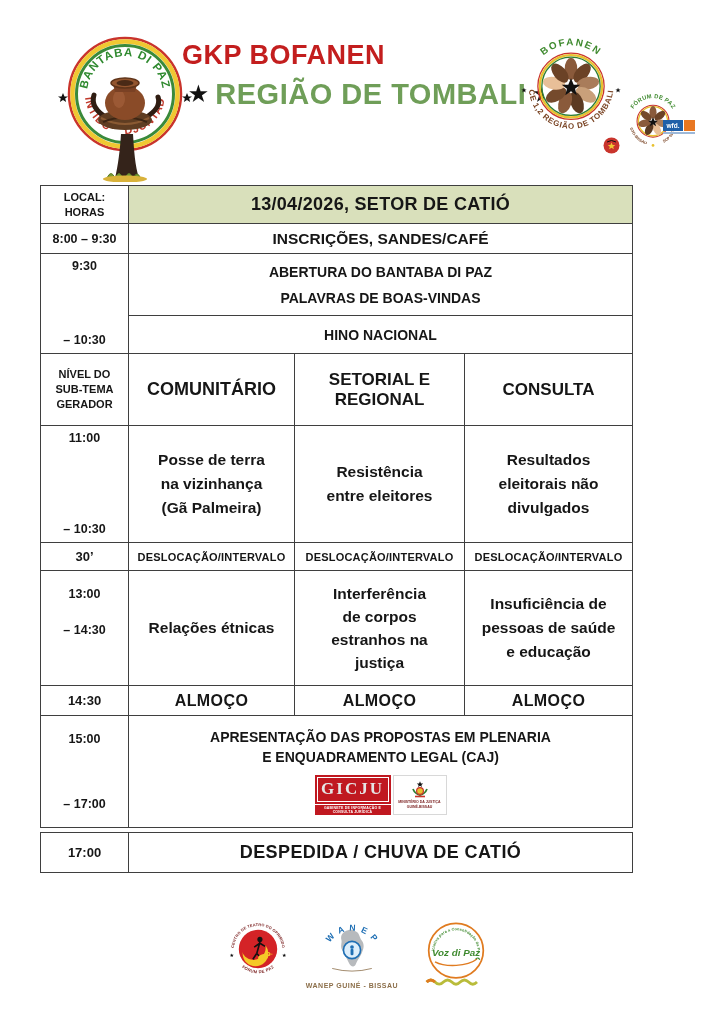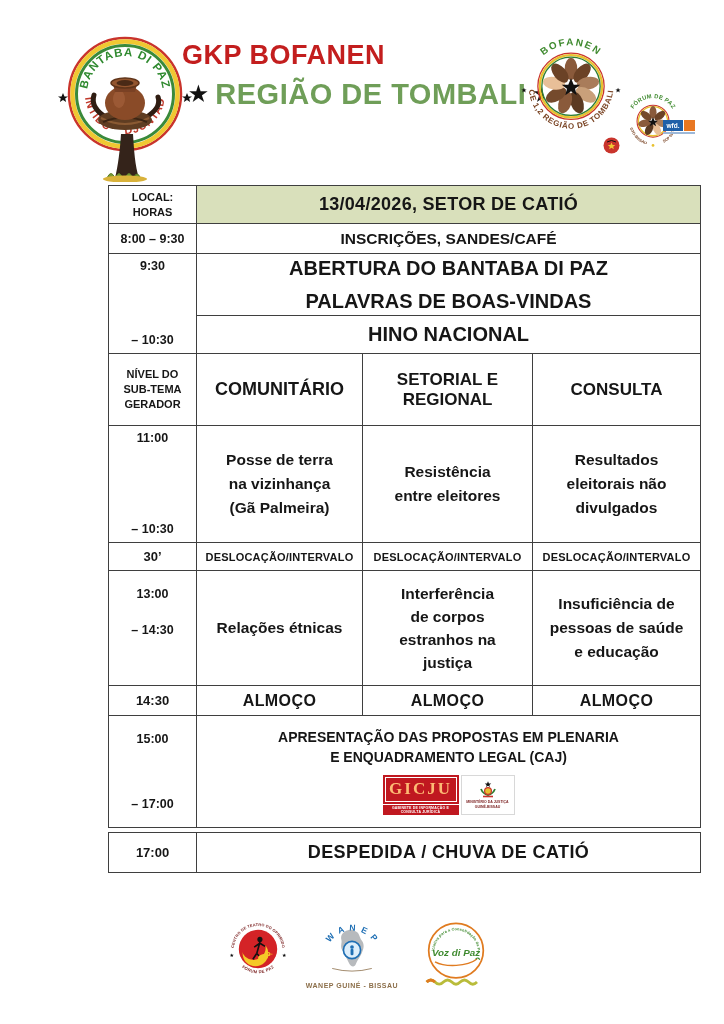--- a/index.html
+++ b/index.html
@@ -18,44 +18,44 @@
   .logo-bofanen{position:absolute;left:518px;top:28px;}
   .logo-forum{position:absolute;left:620px;top:86px;}
   .emblem-red{position:absolute;left:603px;top:137px;}
   .logo-wfd{position:absolute;left:663px;top:120px;width:34px;}
   .wfd-row{display:flex;gap:1px;}
   .wfd-blue{background:#1f5fa8;color:#fff;font-size:6.5px;font-weight:bold;
             width:20px;height:11px;display:flex;align-items:center;justify-content:center;}
   .wfd-orange{background:#e87722;width:11px;height:11px;}
   .wfd-line{height:2px;background:#9db8d8;margin-top:1px;width:32px;}
   
-  table.sched{border-collapse:collapse;margin-left:108px;table-layout:fixed;}
+  table.sched{border-collapse:collapse;margin-left:40px;table-layout:fixed;}
   table.sched td{border:1.5px solid #3f3f3f;text-align:center;vertical-align:middle;
                  padding:0 4px;font-weight:bold;}
   .corner{font-size:11px;line-height:1.35;}
   .datehdr{background:#d9e0bb;font-size:18px;letter-spacing:.3px;}
   .time{font-size:12.5px;}
   .rel{position:relative;}
   .tstart{position:absolute;top:5px;left:0;right:0;text-align:center;font-size:12.5px;}
   .tend{position:absolute;bottom:6px;left:0;right:0;text-align:center;font-size:12.5px;}
   .act16{font-size:15.5px;}
-  .act17{font-size:20px;}
+  .act17{font-size:14px;}
   .lvl{font-size:17px;}
   .topic{font-size:15.5px;line-height:1.55;}
   .topic .wrapbox{display:inline-block;}
   .small-int{font-size:11px;letter-spacing:.2px;}
   .almoco{font-size:16px;letter-spacing:.4px;}
   .plenline{font-size:14px;line-height:1.4;}
   .desped{font-size:18px;letter-spacing:.4px;}
   table.last{margin-top:4px;}
   
   .plen-logos{display:flex;justify-content:center;align-items:stretch;gap:2px;margin-top:7px;}
   .gicju{width:76px;}
   .gicju-main{background:#c01820;padding:2px;}
-  .gicju-inner{border:1.5px solid #fff;color:#fdba74;font-family:"Liberation Serif",serif;
+  .gicju-inner{border:1.5px solid #fff;color:#e5e5e5;font-family:"Liberation Serif",serif;
                font-weight:bold;font-size:17px;letter-spacing:2px;padding:1px 0 2px;}
   .gicju-cap{background:#c01820;color:#fff;font-size:3.5px;font-weight:bold;
              margin-top:1px;padding:1px 0;letter-spacing:.2px;}
   .minjus{width:52px;background:#fff;border:1px solid #d8d8d8;display:flex;flex-direction:column;
           align-items:center;justify-content:center;padding:1px 0;}
   .minjus-cap{font-size:3.5px;color:#7a1f1f;font-weight:bold;line-height:1.4;}
   
   .footer{margin-top:44px;display:flex;justify-content:center;align-items:flex-start;gap:16px;}
   .wanep-col{display:flex;flex-direction:column;align-items:center;}
   .wanep-cap{font-size:7px;font-weight:bold;color:#8c6f4a;letter-spacing:.5px;white-space:nowrap;margin-top:1px;}

